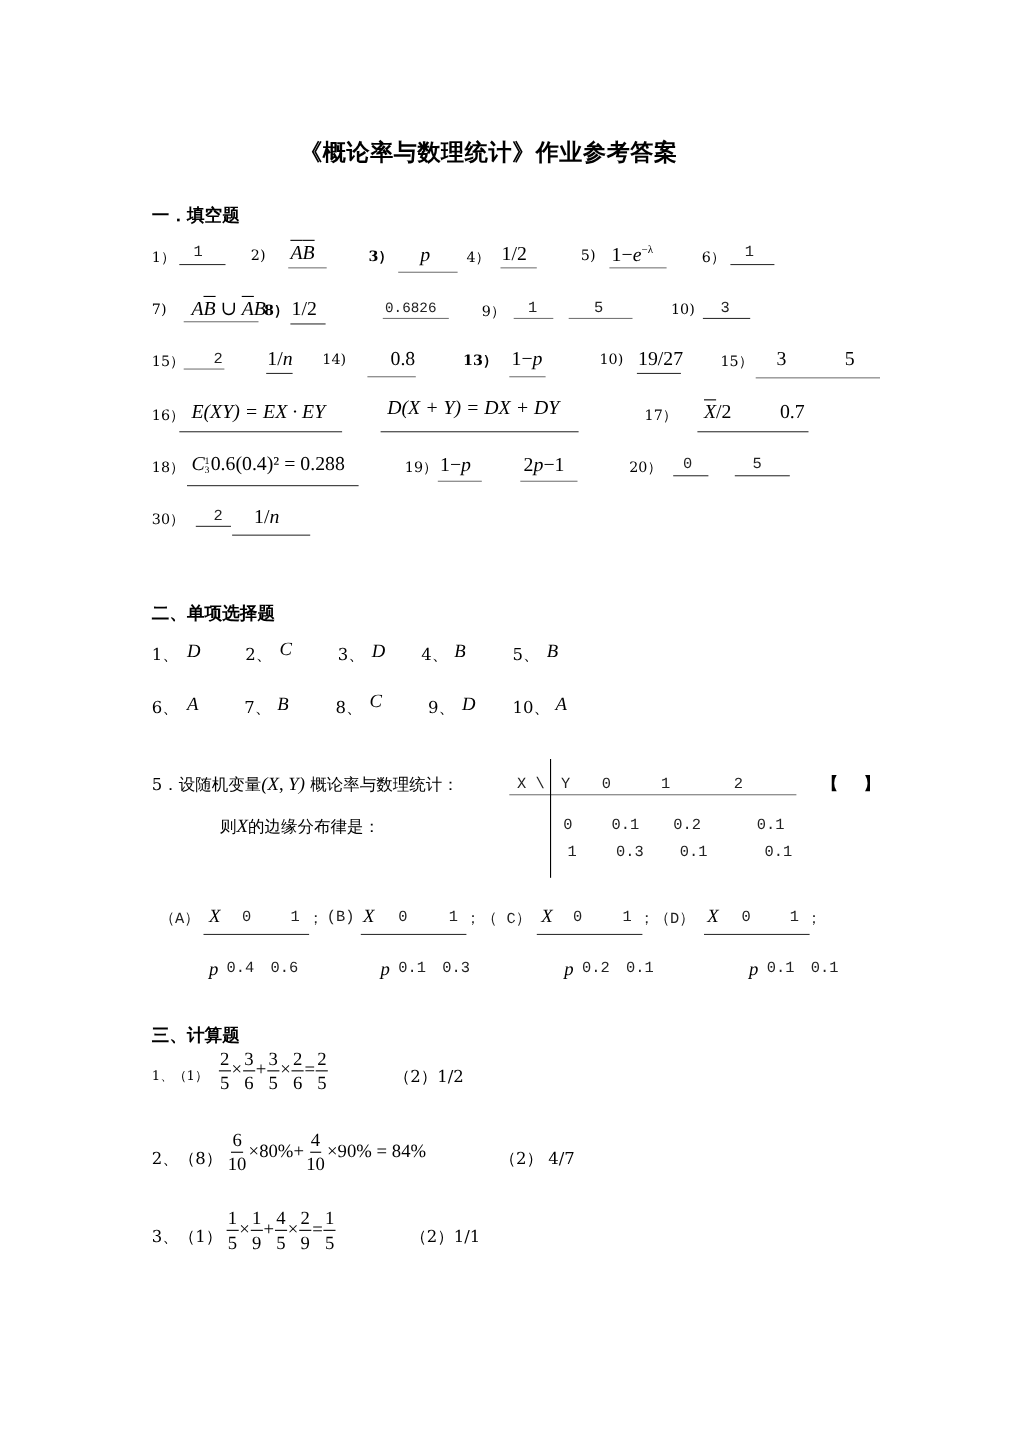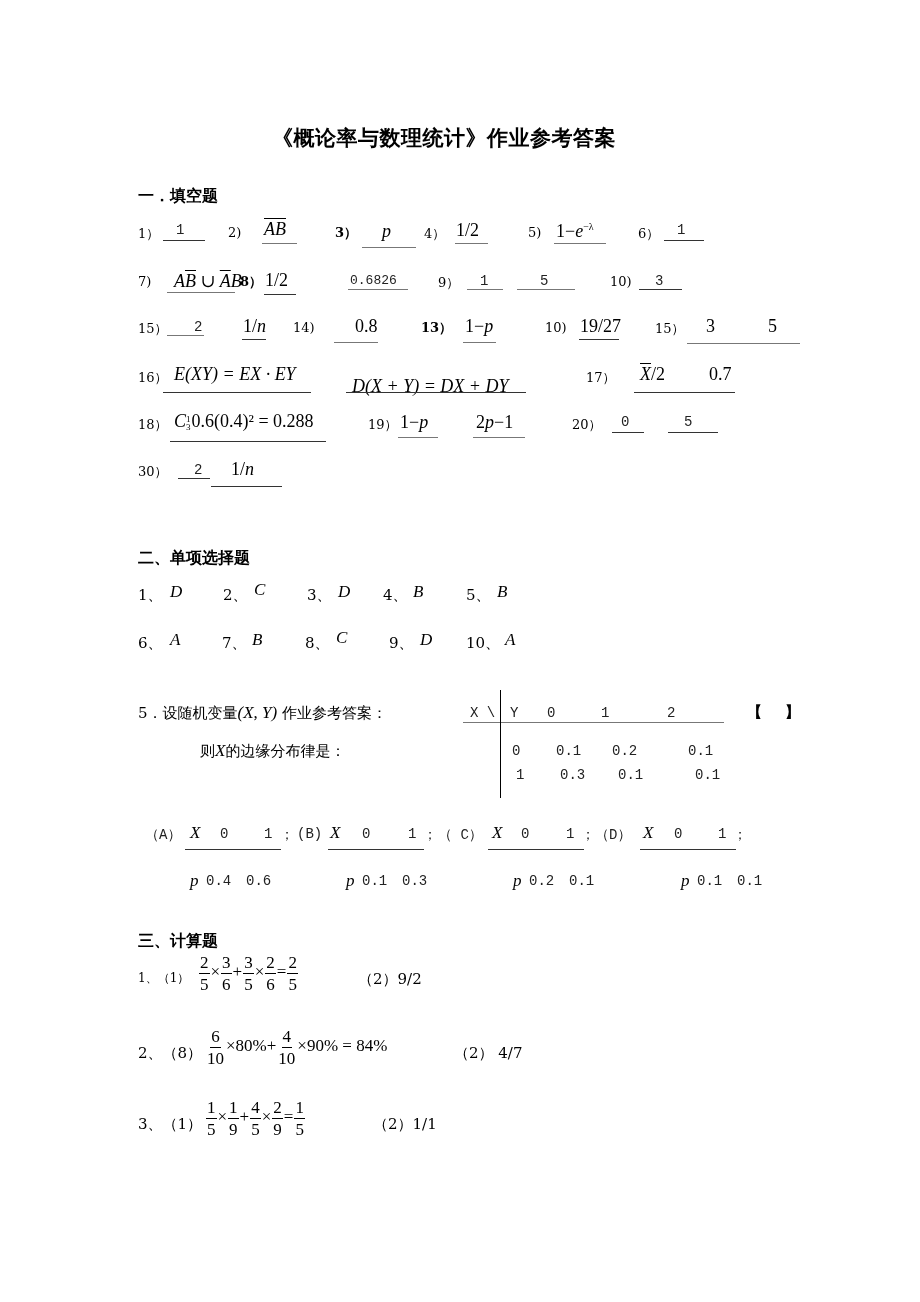--- a/index.html
+++ b/index.html
@@ -97,21 +97,21 @@
   <span class="abs n" style="left:655px;top:320px;">15）</span>
   <span class="abs m" style="left:706px;top:316px;">3</span>
   <span class="abs m" style="left:768px;top:316px;">5</span>
   <div class="ulg" style="left:687px;top:343px;width:113px;"></div>
 </div>
 
 <div>
   <span class="abs n" style="left:138px;top:369px;">16）</span>
   <span class="abs mi" style="left:174px;top:364px;">E(XY) = EX · EY</span>
   <div class="ul" style="left:163px;top:392px;width:148px;"></div>
-  <span class="abs mi" style="left:352px;top:376px;font-style:italic;">D(X + Y) = DX + DY</span>
+  <span class="abs mi" style="left:352px;top:360px;font-style:italic;">D(X + Y) = DX + DY</span>
   <div class="ul" style="left:346px;top:392px;width:180px;"></div>
 
   <span class="abs n" style="left:586px;top:369px;">17）</span>
   <span class="abs m" style="left:640px;top:364px;"><i class="ov">X</i><span>/2</span></span>
   <span class="abs m" style="left:709px;top:364px;">0.7</span>
   <div class="ul" style="left:634px;top:392px;width:101px;"></div>
 </div>
 
 <div>
   <span class="abs n" style="left:138px;top:416px;">18）</span>
@@ -159,21 +159,21 @@
   <span class="abs mi" style="left:252px;top:630px;font-size:17px;">B</span>
   <span class="abs n" style="left:305px;top:634px;font-size:15px;">8、</span>
   <span class="abs mi" style="left:336px;top:628px;font-size:17px;">C</span>
   <span class="abs n" style="left:389px;top:634px;font-size:15px;">9、</span>
   <span class="abs mi" style="left:420px;top:630px;font-size:17px;">D</span>
   <span class="abs n" style="left:466px;top:634px;font-size:15px;">10、</span>
   <span class="abs mi" style="left:505px;top:630px;font-size:17px;">A</span>
 </div>
 
 <div>
-  <span class="abs" style="left:138px;top:703px;font-size:15px;"><span>5．设随机变量</span><span class="m" style="font-size:17px;text-align:center;"><i>(X</i>, <i>Y)</i></span> <span>作业参考答案：</span></span>
+  <span class="abs" style="left:138px;top:703px;font-size:15px;"><span>5．设随机变量</span><span class="m" style="font-size:17px;text-align:center;"><i>(X</i>, <i>Y)</i></span> <span>概论率与数理统计：</span></span>
   <span class="abs" style="left:200px;top:741px;font-size:15px;"><span>则</span><i class="m" style="font-size:17px;">X</i><span>的边缘分布律是：</span></span>
 
   <span class="abs s" style="left:470px;top:705px;">X \</span>
   <span class="abs s" style="left:510px;top:705px;">Y</span>
   <span class="abs s" style="left:547px;top:705px;">0</span>
   <span class="abs s" style="left:601px;top:705px;">1</span>
   <span class="abs s" style="left:667px;top:705px;">2</span>
   <div class="ulg" style="left:463px;top:722px;width:261px;"></div>
   <div style="position:absolute;left:500px;top:690px;width:0;height:108px;border-left:1px solid #000;"></div>
 
@@ -250,21 +250,21 @@
         <span class="nu">3</span>
         <span class="de">5</span>
       </span>×<span class="frac">
         <span class="nu">2</span>
         <span class="de">6</span>
       </span>=<span class="frac">
         <span class="nu">2</span>
         <span class="de">5</span>
       </span>
   </span>
-  <span class="abs" style="left:358px;top:970px;font-size:15px;">（2）9/2</span>
+  <span class="abs" style="left:358px;top:970px;font-size:15px;">（2）1/2</span>
 </div>
 
 <div>
   <span class="abs" style="left:138px;top:1044px;font-size:15px;">2、（8）</span>
   <span class="abs m" style="left:205px;top:1028px;font-size:17px;">
     <span class="frac">
         <span class="nu">6</span>
         <span class="de">10</span>
       </span>×80%+<span class="frac">
         <span class="nu">4</span>

